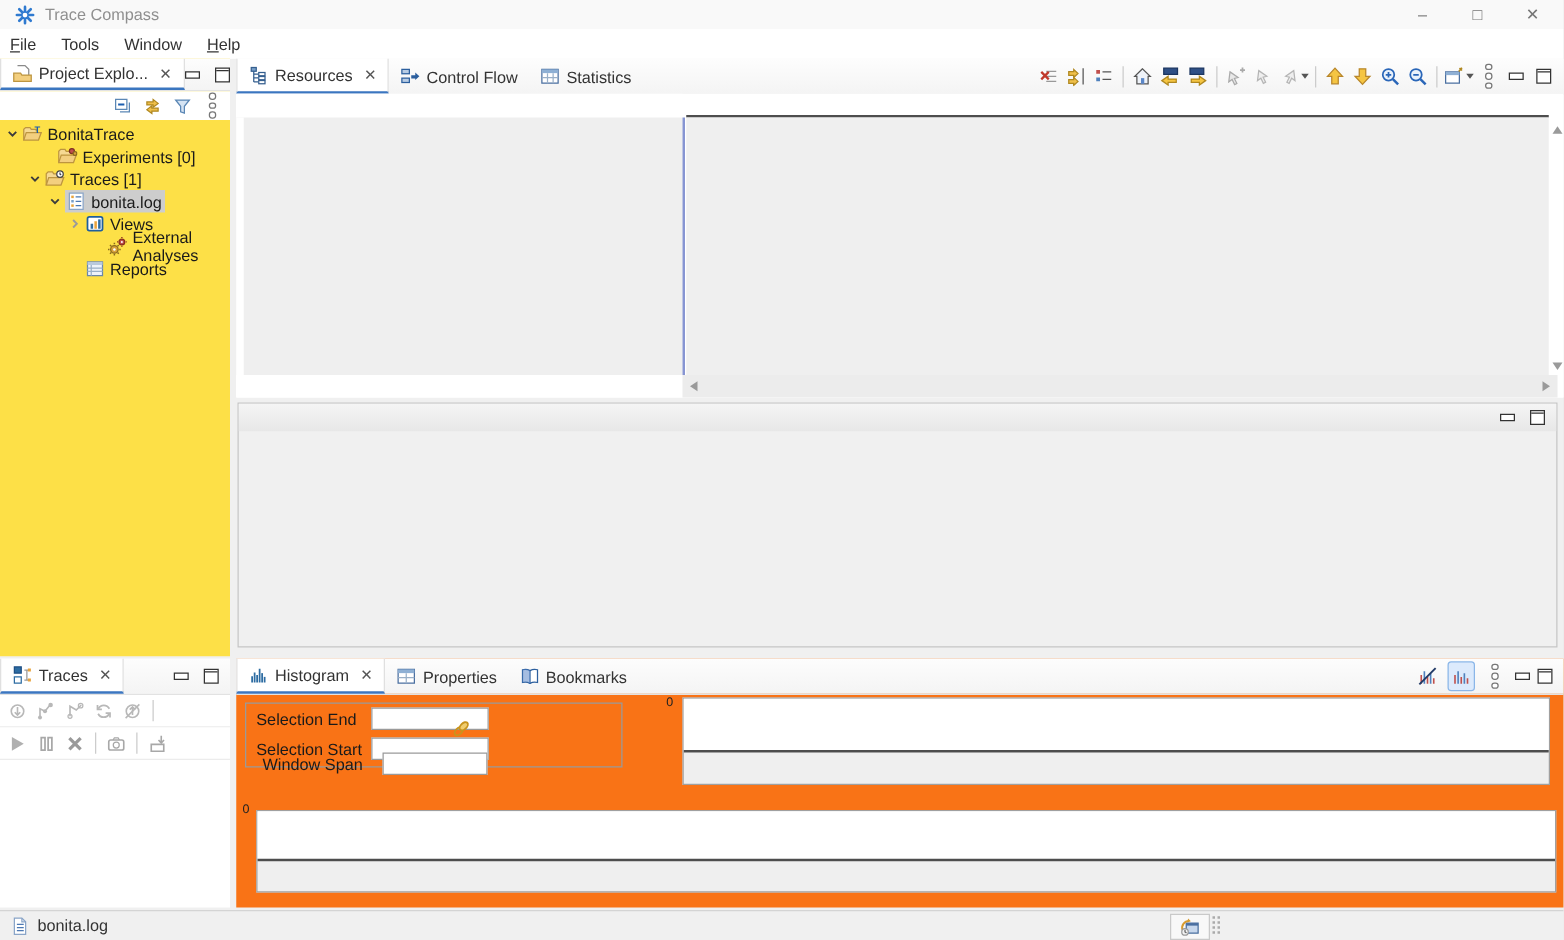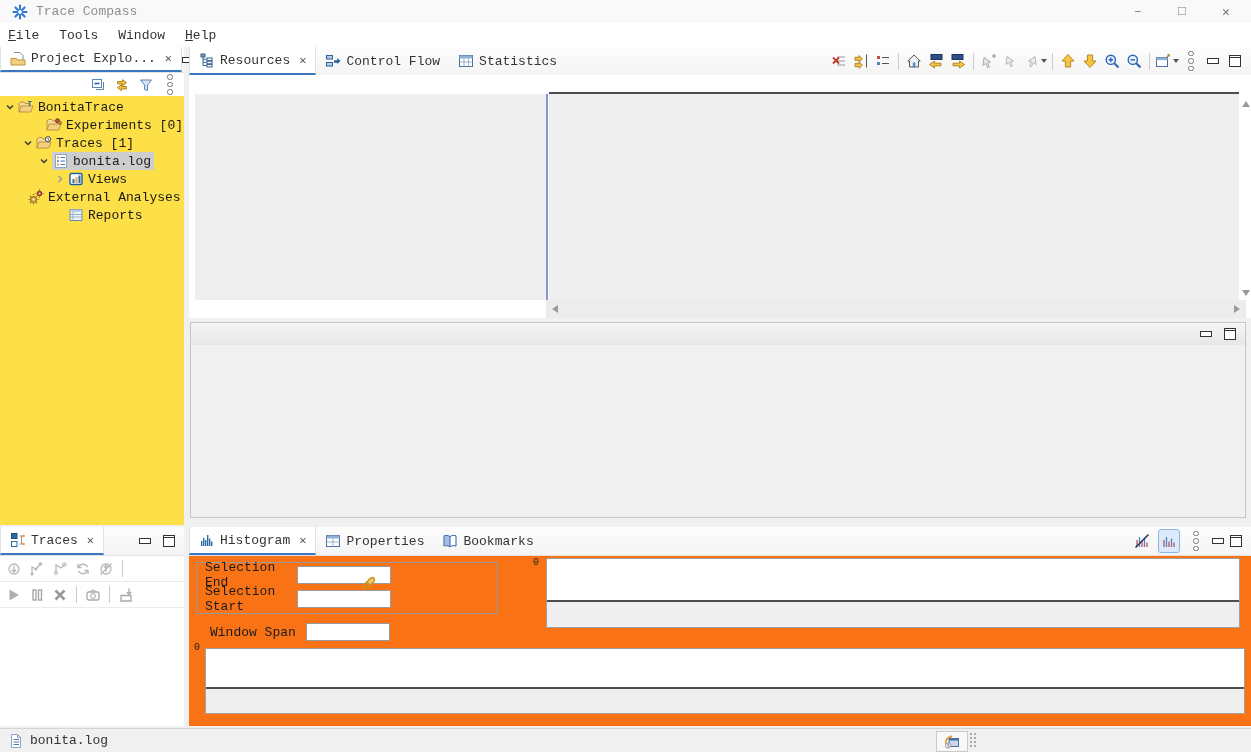--- a/index.html
+++ b/index.html
@@ -1,18 +1,18 @@
 <!DOCTYPE html>
 <html><head>
 <meta charset="utf-8">
 <style>
   html,body{margin:0;padding:0;background:#e8e8e8;}
   #app{position:relative;width:1251px;height:752px;background:#f0f0f0;overflow:hidden;
        font-family:"Liberation Sans","DejaVu Sans",sans-serif;font-size:13px;color:#333;}
-  .abs{position:absolute;font-family:Liberation Mono, monospace;}
+  .abs{position:absolute;}
   svg{display:block;}
   .ic{width:16px;height:16px;flex:none;}
 
   
   #titlebar{left:0;top:0;width:1251px;height:23px;background:#f9f9f9;display:flex;align-items:center;}
   #titlebar .logo{margin:0 8px 0 12px;}
   #titlebar .title{color:#8f8f8f;font-size:13px;}
   .win-controls{margin-left:auto;display:flex;align-items:center;gap:14px;padding-right:10px;color:#777;}
   .win-btn{width:30px;height:20px;display:flex;align-items:center;justify-content:center;font-size:13px;}
 
@@ -79,21 +79,21 @@
 
   
   #histo{left:189px;top:527px;width:1062px;height:199px;background:#f97316;}
   #histo .tabbar{height:28px;}
   .histo-toggle{background:#dceafc;border:1px solid #8ab6e8;border-radius:3px;}
   #histo-content{position:absolute;left:0;top:28px;width:1062px;height:171px;}
   #sel-group{position:absolute;left:7px;top:7px;width:300px;height:50px;border:1px solid #9a9a9a;}
   .fld-row{display:flex;align-items:center;height:24px;}
   .fld-label{width:92px;text-align:left;padding-left:8px;color:#1a1a1a;}
   .fld-input{width:86px;height:16px;border:1px solid #9a9a9a;background:#fff;font-family:inherit;font-size:12px;padding:0 3px;}
-  #wspan-row{position:absolute;left:7px;top:65px;width:300px;}
+  #wspan-row{position:absolute;left:7px;top:44px;width:300px;}
   #wspan-row .fld-label{padding-left:14px;width:96px;}
   #link-icon{position:absolute;left:172px;top:20px;}
   .axis0{position:absolute;font-size:10px;color:#222;}
   #zero-small{left:344px;top:2px;}
   #zero-big{left:5px;top:87px;}
   .chart-frame{position:absolute;border:1px solid #a0a0a0;background:#efefef;}
   #chart-small{left:357px;top:3px;width:692px;height:68px;}
   #chart-small .white{height:41px;background:#fff;border-bottom:2px solid #4d4d4d;}
   #chart-big{left:16px;top:93px;width:1038px;height:64px;}
   #chart-big .white{height:38px;background:#fff;border-bottom:2px solid #4d4d4d;}
@@ -226,21 +226,21 @@
             <path d="M4.5 3l3 3-3 3" fill="none" stroke="#9a9a9a" stroke-width="1.5"></path>
           </svg>
         <svg class="ic tree-ic" viewBox="0 0 16 16">
           <rect x="2" y="2.5" width="12" height="11" rx="1.5" fill="#fff" stroke="#1f5f9e" stroke-width="1.4"></rect>
           <rect x="4.5" y="8" width="2" height="4" fill="#2d6ca2"></rect>
           <rect x="7.5" y="6" width="2" height="6" fill="#e8a33d"></rect>
           <rect x="10.5" y="4.5" width="2" height="7.5" fill="#2d6ca2"></rect>
         </svg>
         <span class="tree-label">Views</span>
       </div>
-      <div class="tree-row" style="padding-left:28px">
+      <div class="tree-row" style="padding-left:86px">
         <svg class="ic tree-ic" viewBox="0 0 16 16">
           <g stroke="#8a6a1f" fill="#d9a33c">
             <circle cx="5.5" cy="10.5" r="3"></circle>
             <path d="M5.5 6.3v-1.2M5.5 15.4v-1.2M1.6 10.5h-1.2M10.6 10.5H9.4M3 8L2 7M8 13l1 1M8 8l1-1M3 13l-1 1" stroke-width="1.2"></path>
           </g>
           <g stroke="#8a2f1f" fill="#c0504d">
             <circle cx="11.5" cy="4.5" r="2.3"></circle>
             <path d="M11.5 1.4V.6M11.5 8.4v-.8M8.4 4.5h-.8M15.4 4.5h-.8" stroke-width="1.1"></path>
           </g>
           <circle cx="5.5" cy="10.5" r="1" fill="#fff"></circle>

